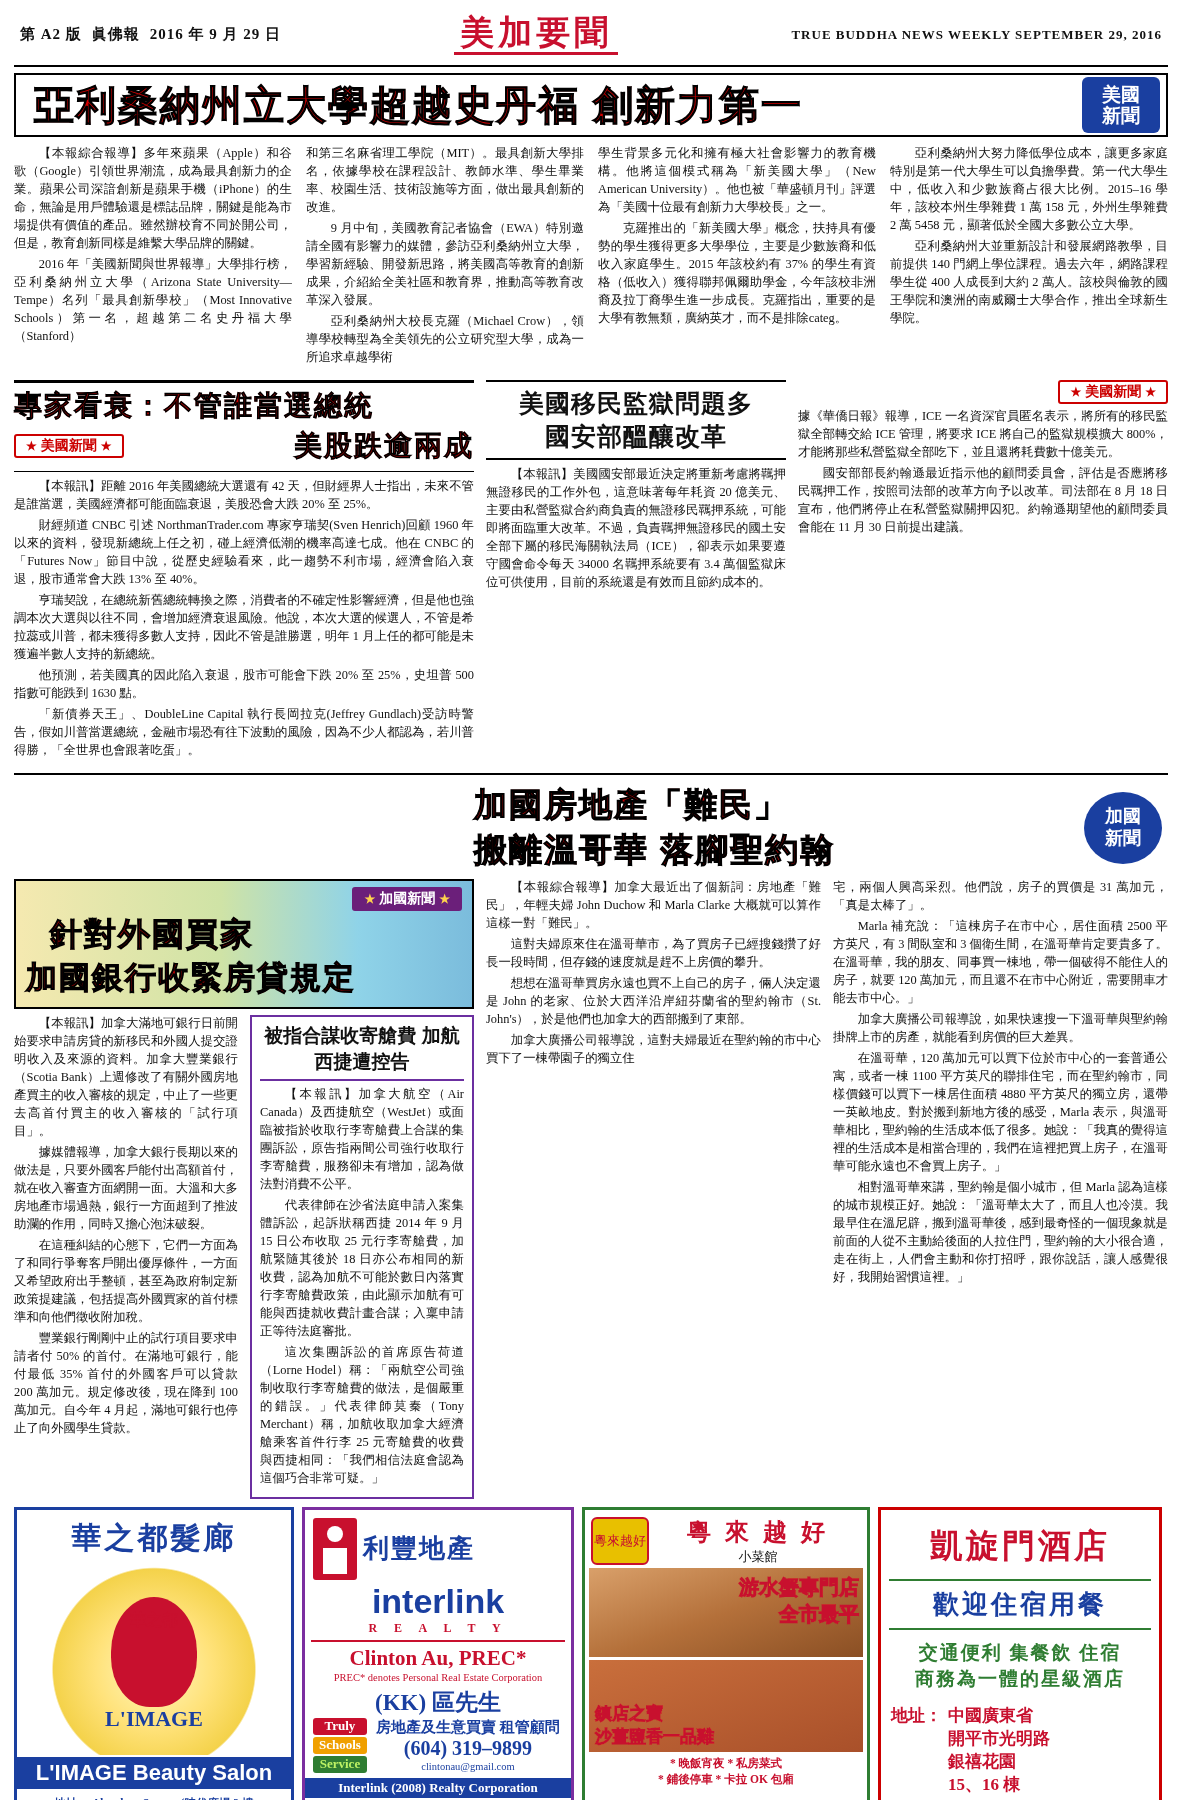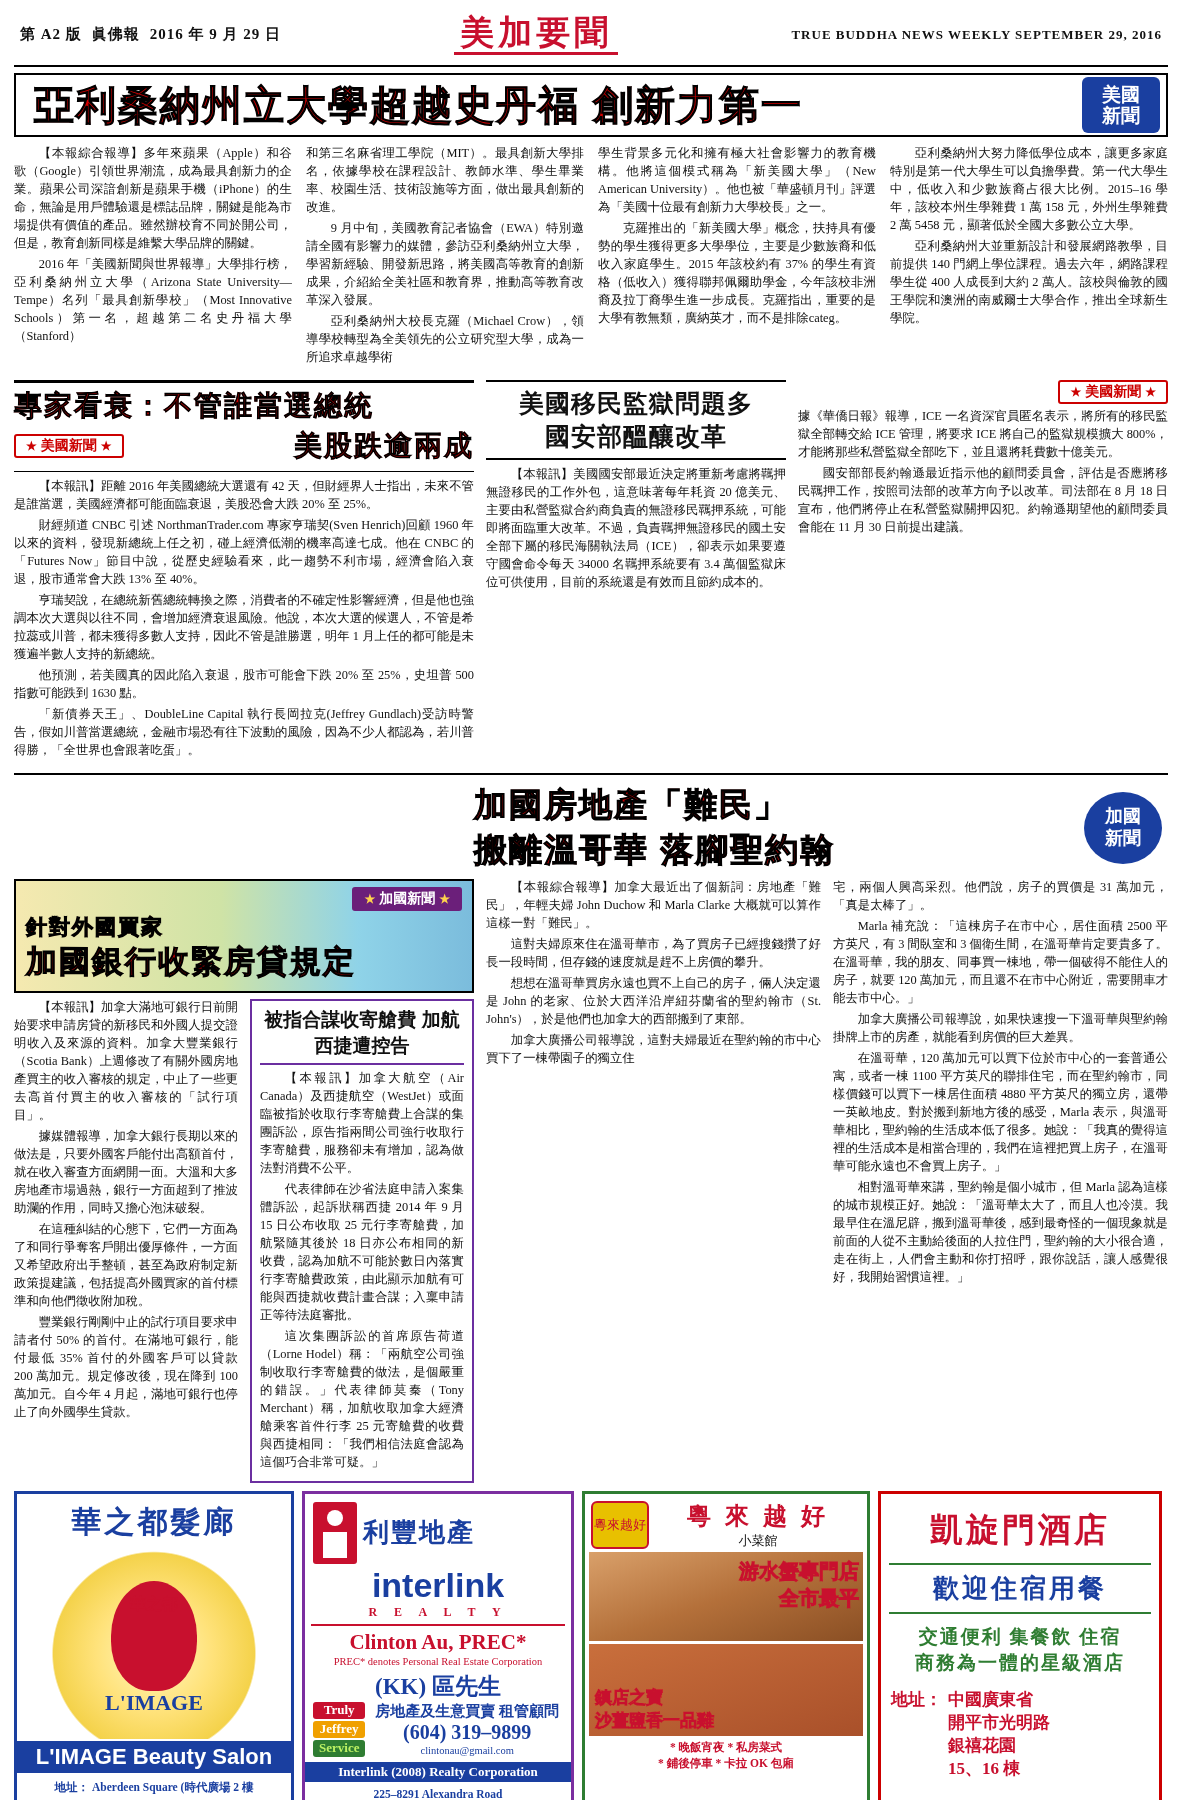--- a/index.html
+++ b/index.html
@@ -219,21 +219,21 @@
 
     <div style="width:460px;">
       <div style="background:linear-gradient(90deg,#f5e9b0,#cfe3a6 45%,#8fd3e8 75%,#7bbcdc); border:2px solid #000; padding:6px 10px 8px 10px;">
         <div style="text-align:right; margin-bottom:2px;">
           <span class="tag-pill" style="background:#6b1f7a; color:#fff; border-color:#6b1f7a;">
             <span class="tag-star" style="color:#ffd24d;">★</span>
             <span>加國新聞</span>
             <span class="tag-star" style="color:#ffd24d;">★</span>
           </span>
         </div>
-        <div style="font-size:21px; font-weight:bold; color:#cc0000; -webkit-text-stroke:1px #000; letter-spacing:2px; font-family:'Liberation Sans',sans-serif;">針對外國買家</div>
+        <div style="font-size:32px; font-weight:bold; color:#cc0000; -webkit-text-stroke:1px #000; letter-spacing:2px; font-family:'Liberation Sans',sans-serif;margin-left:24px;">針對外國買家</div>
         <div style="font-size:31px; font-weight:bold; color:#cc0000; -webkit-text-stroke:1px #000; letter-spacing:2px; font-family:'Liberation Sans',sans-serif;">加國銀行收緊房貸規定</div>
       </div>
 
       <div style="display:flex; gap:12px; margin-top:6px;">
         <div style="width:224px;">
           <p class="body ind">【本報訊】加拿大滿地可銀行日前開始要求申請房貸的新移民和外國人提交證明收入及來源的資料。加拿大豐業銀行（Scotia Bank）上週修改了有關外國房地產買主的收入審核的規定，中止了一些更去高首付買主的收入審核的「試行項目」。</p>
           <p class="body ind">據媒體報導，加拿大銀行長期以來的做法是，只要外國客戶能付出高額首付，就在收入審查方面網開一面。大溫和大多房地產市場過熱，銀行一方面超到了推波助瀾的作用，同時又擔心泡沫破裂。</p>
           <p class="body ind">在這種糾結的心態下，它們一方面為了和同行爭奪客戶開出優厚條件，一方面又希望政府出手整頓，甚至為政府制定新政策提建議，包括提高外國買家的首付標準和向他們徵收附加稅。</p>
           <p class="body ind">豐業銀行剛剛中止的試行項目要求申請者付 50% 的首付。在滿地可銀行，能付最低 35% 首付的外國客戶可以貸款 200 萬加元。規定修改後，現在降到 100 萬加元。自今年 4 月起，滿地可銀行也停止了向外國學生貸款。</p>
         </div>
@@ -298,21 +298,21 @@
       </div>
       <div style="border-top:2px solid #c8102e; margin:4px 6px;"></div>
       <div style="text-align:center;">
         <div style="font-size:21px; color:#c8102e; font-weight:bold; font-family:'Liberation Serif',serif;">Clinton Au, PREC*</div>
         <div class="tiny" style="color:#c8102e;">PREC* denotes Personal Real Estate Corporation</div>
         <div style="font-size:23px; color:#1a3fa0; font-weight:bold; margin-top:2px;">(KK) 區先生</div>
       </div>
       <div style="display:flex; align-items:center; gap:6px; padding:0 8px;">
         <div style="flex:0 0 auto; text-align:center; line-height:1.15;">
           <div style="background:#c8102e; color:#fff; font-weight:bold; font-size:13px; padding:1px 6px; border-radius:3px;">Truly</div>
-          <div style="background:#f0a000; color:#fff; font-weight:bold; font-size:13px; padding:1px 6px; border-radius:3px; margin-top:2px;">Jeffrey</div>
+          <div style="background:#f0a000; color:#fff; font-weight:bold; font-size:13px; padding:1px 6px; border-radius:3px; margin-top:2px;">Schools</div>
           <div style="background:#2f7d32; color:#bef264; font-weight:bold; font-size:13px; padding:1px 6px; border-radius:3px; margin-top:2px;">Service</div>
         </div>
         <div style="flex:1; text-align:center;">
           <div style="font-size:15px; color:#1a3fa0; font-weight:bold;">房地產及生意買賣 租管顧問</div>
           <div style="font-size:20px; color:#1a3fa0; font-weight:bold;">(604) 319–9899</div>
           <div class="tiny" style="color:#1a3fa0;">clintonau@gmail.com</div>
         </div>
       </div>
       <div style="background:#1a3fa0; color:#fff; text-align:center; font-size:13px; font-weight:bold; padding:2px 0; margin-top:4px;">Interlink (2008) Realty Corporation</div>
       <div style="text-align:center; padding:4px 4px 8px 4px; color:#1a3fa0; font-weight:bold;">

